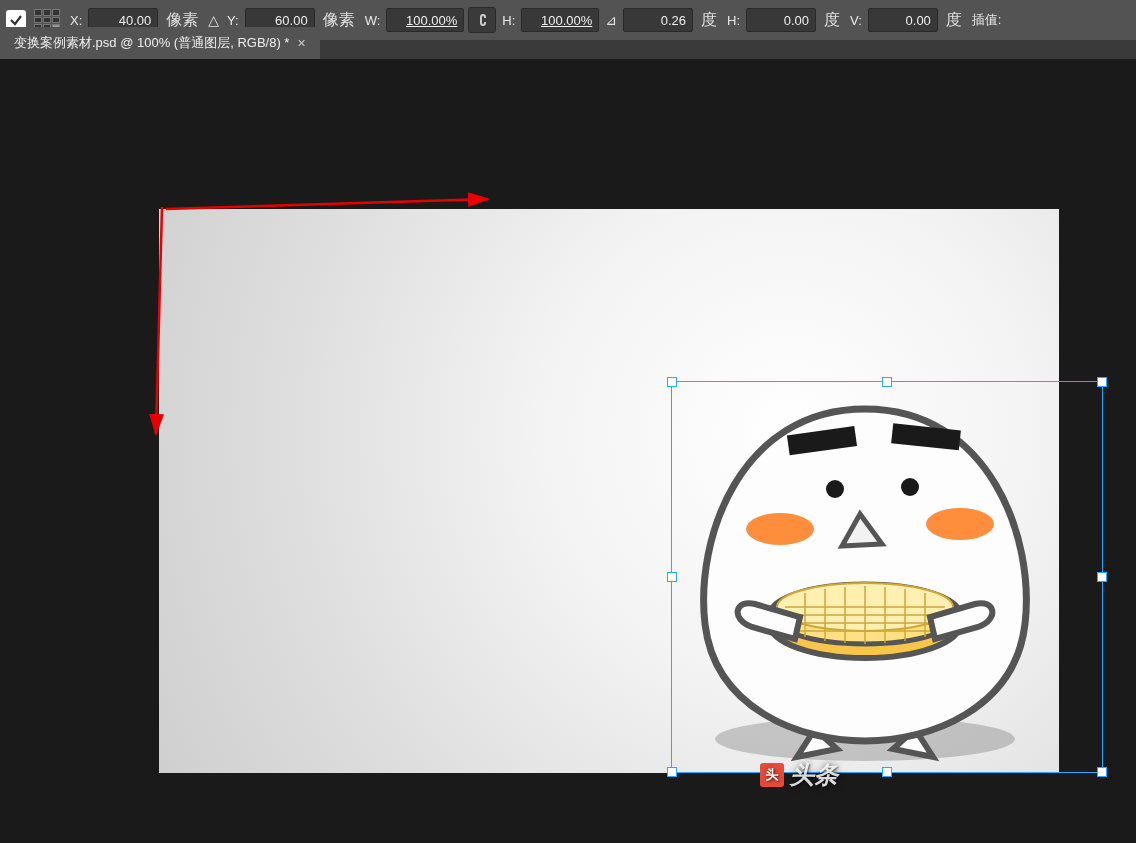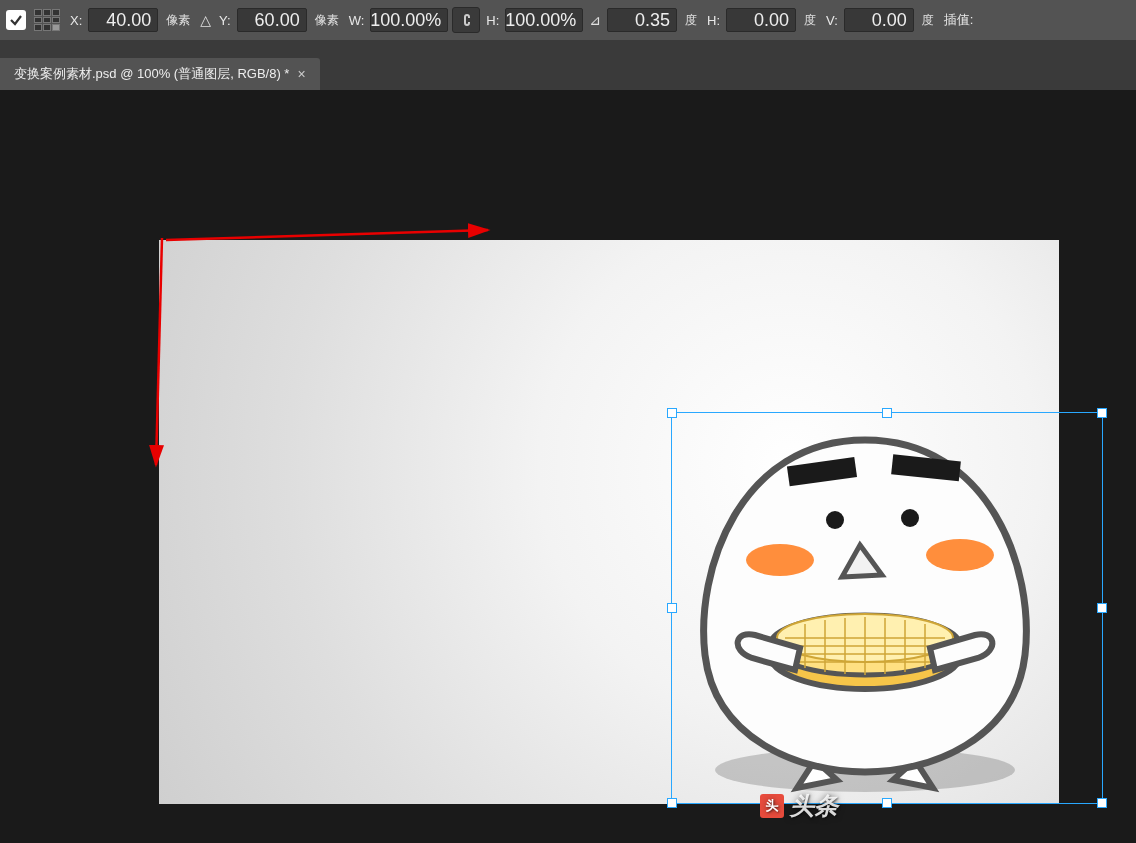--- a/index.html
+++ b/index.html
@@ -2,27 +2,27 @@
 <html><head>
 <meta charset="utf-8">
 <style>
   html,body{margin:0;padding:0;width:1136px;height:843px;background:#1a1a1a;font-family:"Segoe UI",Tahoma,sans-serif;font-size:12px;color:#e0e0e0;overflow:hidden;}
   .options-bar{height:40px;background:#535353;display:flex;align-items:center;padding:0 6px;gap:4px;}
   .opt-check{width:20px;height:20px;background:#fff;border-radius:3px;display:flex;align-items:center;justify-content:center;}
   .ref-grid{width:26px;height:22px;display:grid;grid-template-columns:repeat(3,1fr);grid-template-rows:repeat(3,1fr);gap:1px;margin:0 4px;}
   .ref-grid span{background:#333;border:1px solid #777;}
   .ref-grid span.on{background:#999;}
   .lbl{color:#e8e8e8;font-size:13px;padding:0 2px;white-space:nowrap;}
-  .fld{background:#383838;border:1px solid #2a2a2a;color:#eee;height:22px;padding:0 6px;font-size:18px;display:flex;align-items:center;justify-content:flex-end;border-radius:2px;}
+  .fld{background:#383838;border:1px solid #2a2a2a;color:#eee;height:22px;padding:0 6px;font-size:13px;display:flex;align-items:center;justify-content:flex-end;border-radius:2px;}
   .fld.sm{width:56px;}
-  .fld.md{width:64px;}
-  .unit{font-size:12px;color:#e0e0e0;padding:0 4px;}
+  .fld.md{width:64px;text-decoration:underline;}
+  .unit{font-size:16px;color:#e0e0e0;padding:0 4px;}
   .link-btn{width:26px;height:24px;background:#3a3a3a;border:1px solid #2a2a2a;border-radius:3px;display:flex;align-items:center;justify-content:center;}
   .tri{color:#e0e0e0;font-size:14px;padding:0 2px;}
-  .tab-bar{height:50px;background:#3a3a3a;display:flex;align-items:flex-end;}
+  .tab-bar{height:19px;background:#3a3a3a;display:flex;align-items:flex-end;}
   .tab{height:32px;background:#535353;color:#eee;font-size:13px;padding:0 14px;display:flex;align-items:center;gap:8px;border-top-right-radius:3px;}
   .tab-close{font-size:14px;color:#ccc;cursor:pointer;}
   .canvas-wrap{position:relative;width:1136px;height:767px;background:#1a1a1a;}
   .doc{position:absolute;left:159px;top:150px;width:900px;height:564px;background:radial-gradient(circle at 70% 40%,#fff 0%,#f3f3f3 35%,#dedede 70%,#cfcfcf 100%);}
   .arrow-svg{position:absolute;left:148px;top:130px;pointer-events:none;}
   .sel-box{position:absolute;border:1px solid #29a8ff;}
   .handle{position:absolute;width:8px;height:8px;background:#fff;border:1px solid #29a8ff;}
   .character{position:absolute;}
   .watermark{position:absolute;left:760px;top:700px;font-size:24px;font-weight:600;color:rgba(255,255,255,.85);text-shadow:0 0 6px rgba(0,0,0,.5),1px 1px 2px rgba(0,0,0,.5);font-style:italic;display:flex;align-items:center;gap:6px;}
   .wm-icon{width:24px;height:24px;background:#e84c3d;border-radius:3px;display:flex;align-items:center;justify-content:center;color:#fff;font-style:normal;font-size:13px;font-weight:700;}
@@ -72,21 +72,21 @@
       </svg>
   </div>
 
   <span class="lbl">H:</span>
   <div class="fld md">
       <span>100.00%</span>
     </div>
 
   <span class="tri">⊿</span>
   <div class="fld sm">
-      <span>0.35</span>
+      <span>0.26</span>
     </div>
   <span class="unit">度</span>
 
   <span class="lbl">H:</span>
   <div class="fld sm">
       <span>0.00</span>
     </div>
   <span class="unit">度</span>
 
   <span class="lbl">V:</span>

